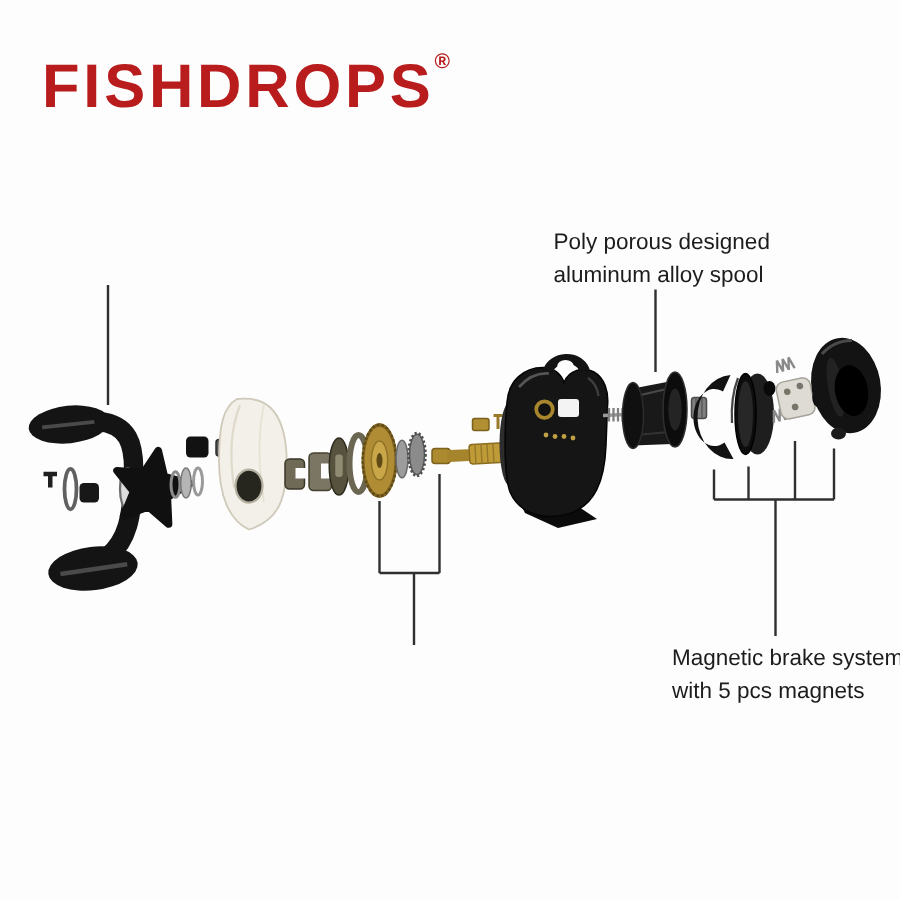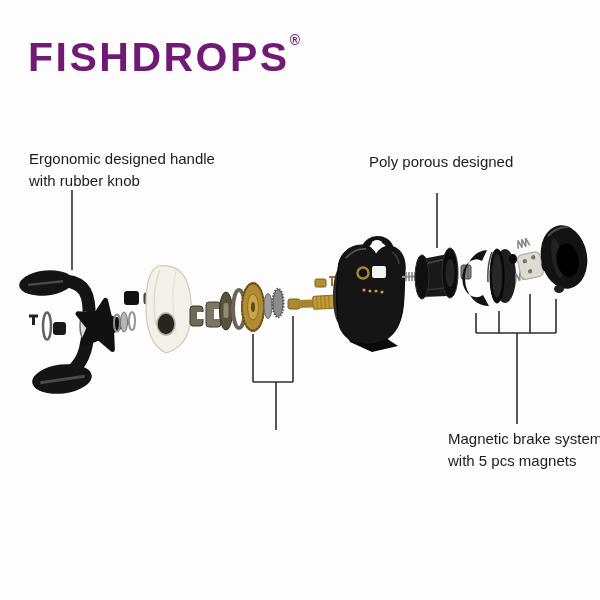--- a/index.html
+++ b/index.html
@@ -2,46 +2,43 @@
 <html><head>
 <meta charset="utf-8">
 <style>
   html,body{margin:0;padding:0;background:#ffffff;}
   .page{
     position:relative;width:600px;height:600px;background:#fdfdfd;overflow:hidden;
     font-family:"Liberation Sans", sans-serif;color:#1f1f1f;
   }
   .logo{
     position:absolute;left:28px;top:16px;
-    font-weight:800;font-size:41px;letter-spacing:2.5px;color:#701a75;
+    font-weight:800;font-size:41px;letter-spacing:2.5px;color:#b91c1c;
     white-space:nowrap;line-height:48px;
   }
   .logo sup{font-size:14px;font-weight:700;vertical-align:26px;letter-spacing:0;}
   .annotation{
     position:absolute;font-size:15px;line-height:22px;color:#1c1c1c;white-space:nowrap;
   }
   .ann-handle{left:29px;top:148px;}
   .ann-spool{left:369px;top:151px;}
   .ann-gear{left:221px;top:433px;}
   .ann-brake{left:448px;top:428px;}
   svg.diagram{position:absolute;left:0;top:0;}
 </style>
 </head>
 <body>
 
 <div class="page">
 
   <div class="logo"><span>FISHDROPS</span><sup>®</sup></div>
 
-  <div class="annotation ann-handle">
-    <div>Ergonomic designed handle</div>
-    <div>with rubber knob</div>
-  </div>
   <div class="annotation ann-spool">
     <div>Poly porous designed</div>
+    <div>aluminum alloy spool</div>
   </div>
   <div class="annotation ann-brake">
     <div>Magnetic brake system</div>
     <div>with 5 pcs magnets</div>
   </div>
 
   <svg class="diagram" width="600" height="600" viewBox="0 0 600 600">
 
     <g>
       <path d="M66,281 C85,283 90,295 89,318 C88,345 85,360 72,371" fill="none" stroke="#141414" stroke-width="13" stroke-linecap="round"></path>

